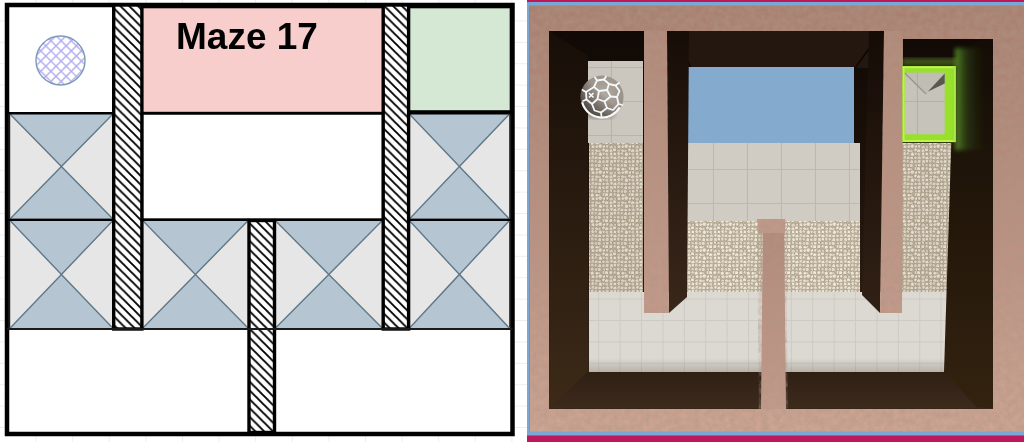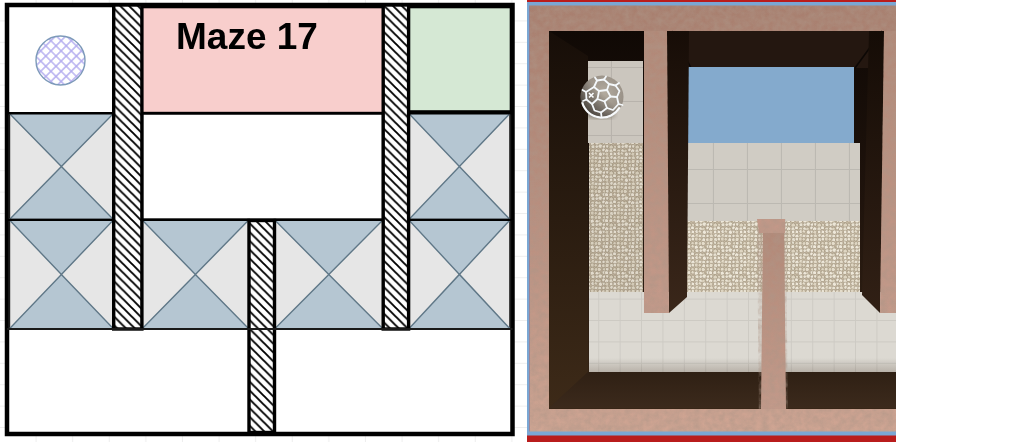--- a/index.html
+++ b/index.html
@@ -1,16 +1,16 @@
 <!DOCTYPE html>
 <html><head>
 <meta charset="utf-8">
 <style>
   html,body{margin:0;padding:0;background:#ffffff;}
-  #page{position:relative;width:896px;height:442px;overflow:hidden;background:#b91c1c;
+  #page{position:relative;width:1024px;height:442px;overflow:hidden;background:#be185d;
         font-family:"Liberation Sans", sans-serif;}
   svg{display:block;position:absolute;top:0;}
   #left{left:0;}
   #right{left:527px;}
 </style>
 </head>
 <body>
 <div id="page">
 
 <svg id="left" width="527" height="442" viewBox="0 0 527 442">

